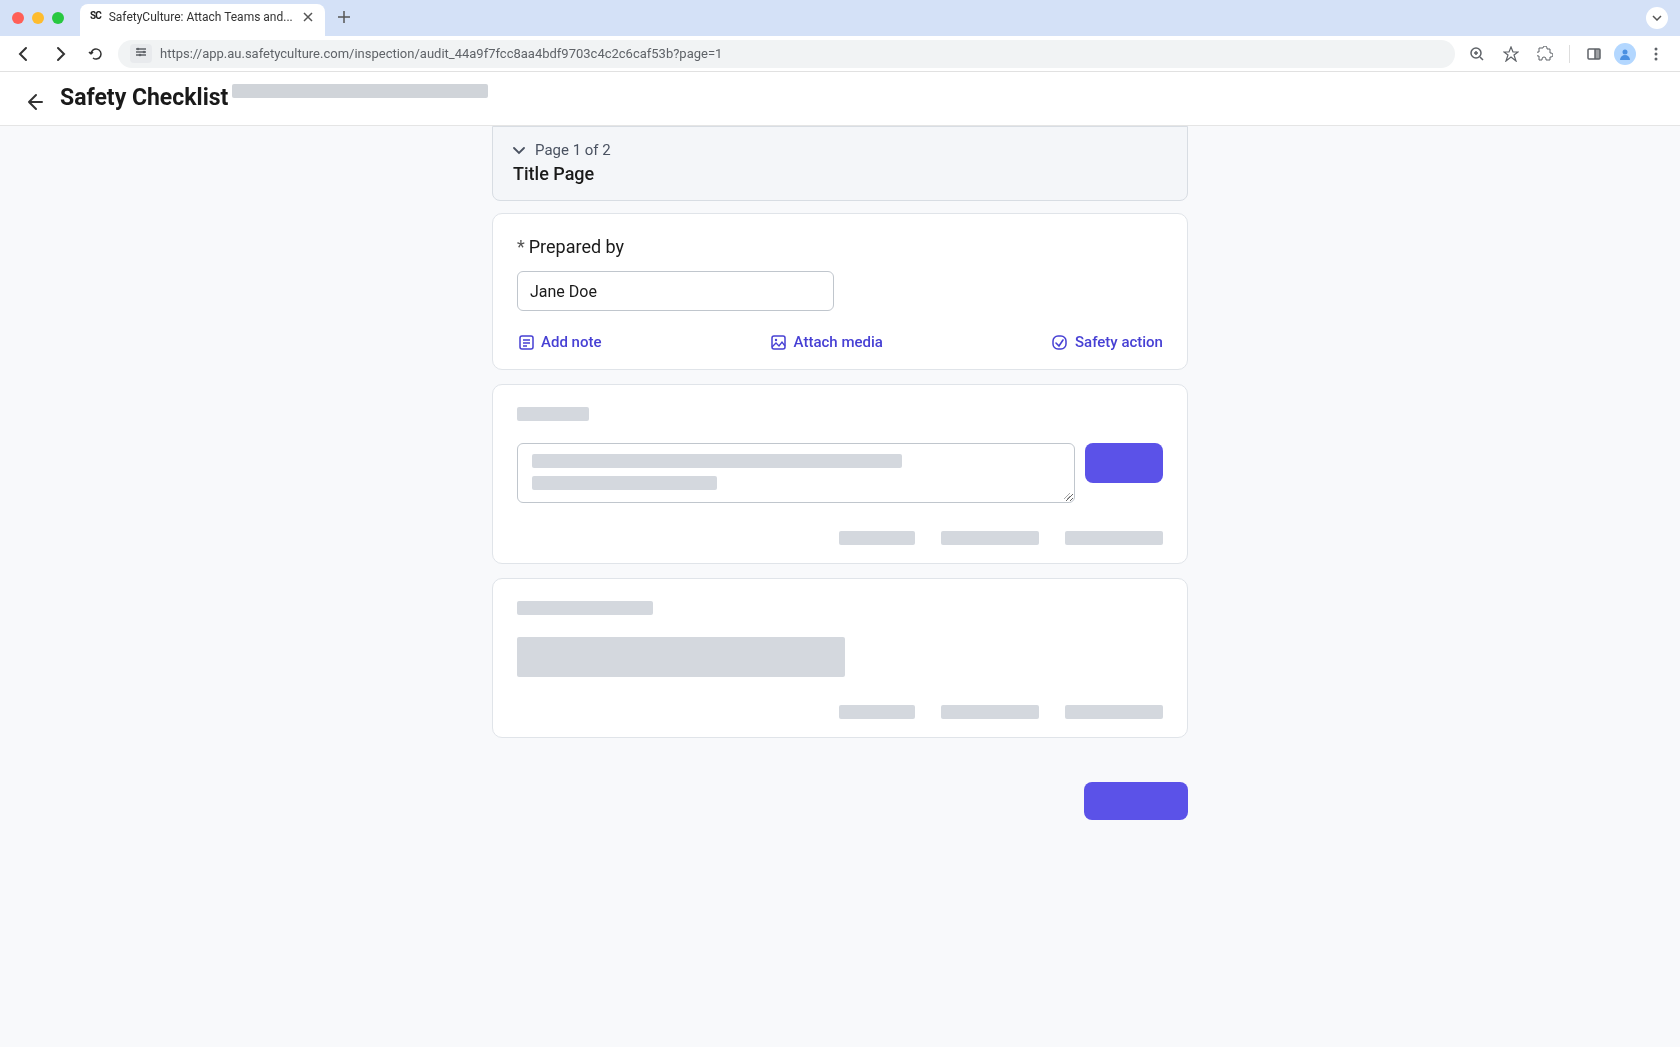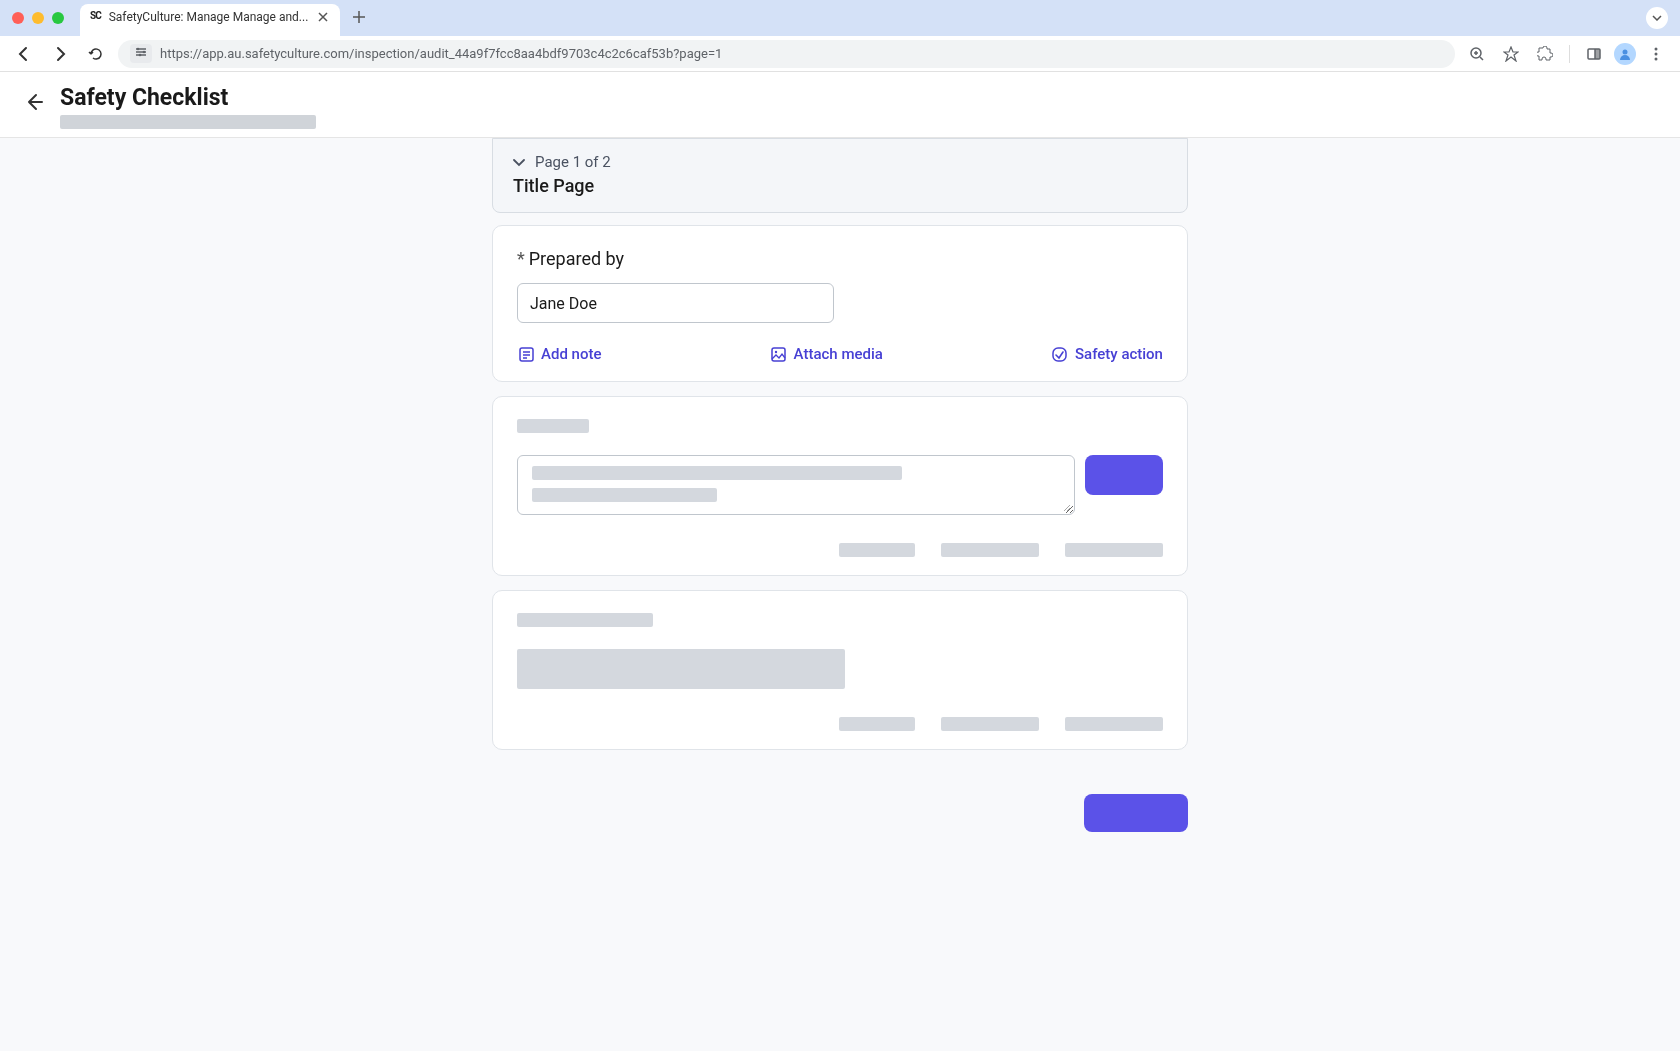--- a/index.html
+++ b/index.html
@@ -180,21 +180,21 @@
     }
     
     .back-arrow {
       margin-top: 8px;
       font-size: 20px;
       color: #333;
     }
     
     .header-content {
       display: flex;
-      flex-direction: column;
+      flex-direction: row;
       gap: 4px;
     }
     
     .app-title {
       font-size: 23px;
       font-weight: 700;
       color: #1a1a1a;
     }
     
     .header-skeleton {
@@ -412,21 +412,21 @@
 <body>
 
 <div class="browser-chrome">
   <div class="traffic-lights">
     <div class="traffic-light tl-red"></div>
     <div class="traffic-light tl-yellow"></div>
     <div class="traffic-light tl-green"></div>
   </div>
   <div class="tab">
     <span class="tab-favicon">SC</span>
-    <span class="tab-title">SafetyCulture: Manage Manage and...</span>
+    <span class="tab-title">SafetyCulture: Attach Teams and...</span>
     <span class="tab-close">
       <svg width="10" height="10" viewBox="0 0 10 10">
           <path d="M1 1 L9 9 M9 1 L1 9" stroke="#555" stroke-width="1.5" fill="none"></path>
         </svg>
     </span>
   </div>
   <div class="new-tab">
     <svg width="14" height="14" viewBox="0 0 14 14">
         <path d="M7 1 V13 M1 7 H13" stroke="#555" stroke-width="1.5"></path>
       </svg>

